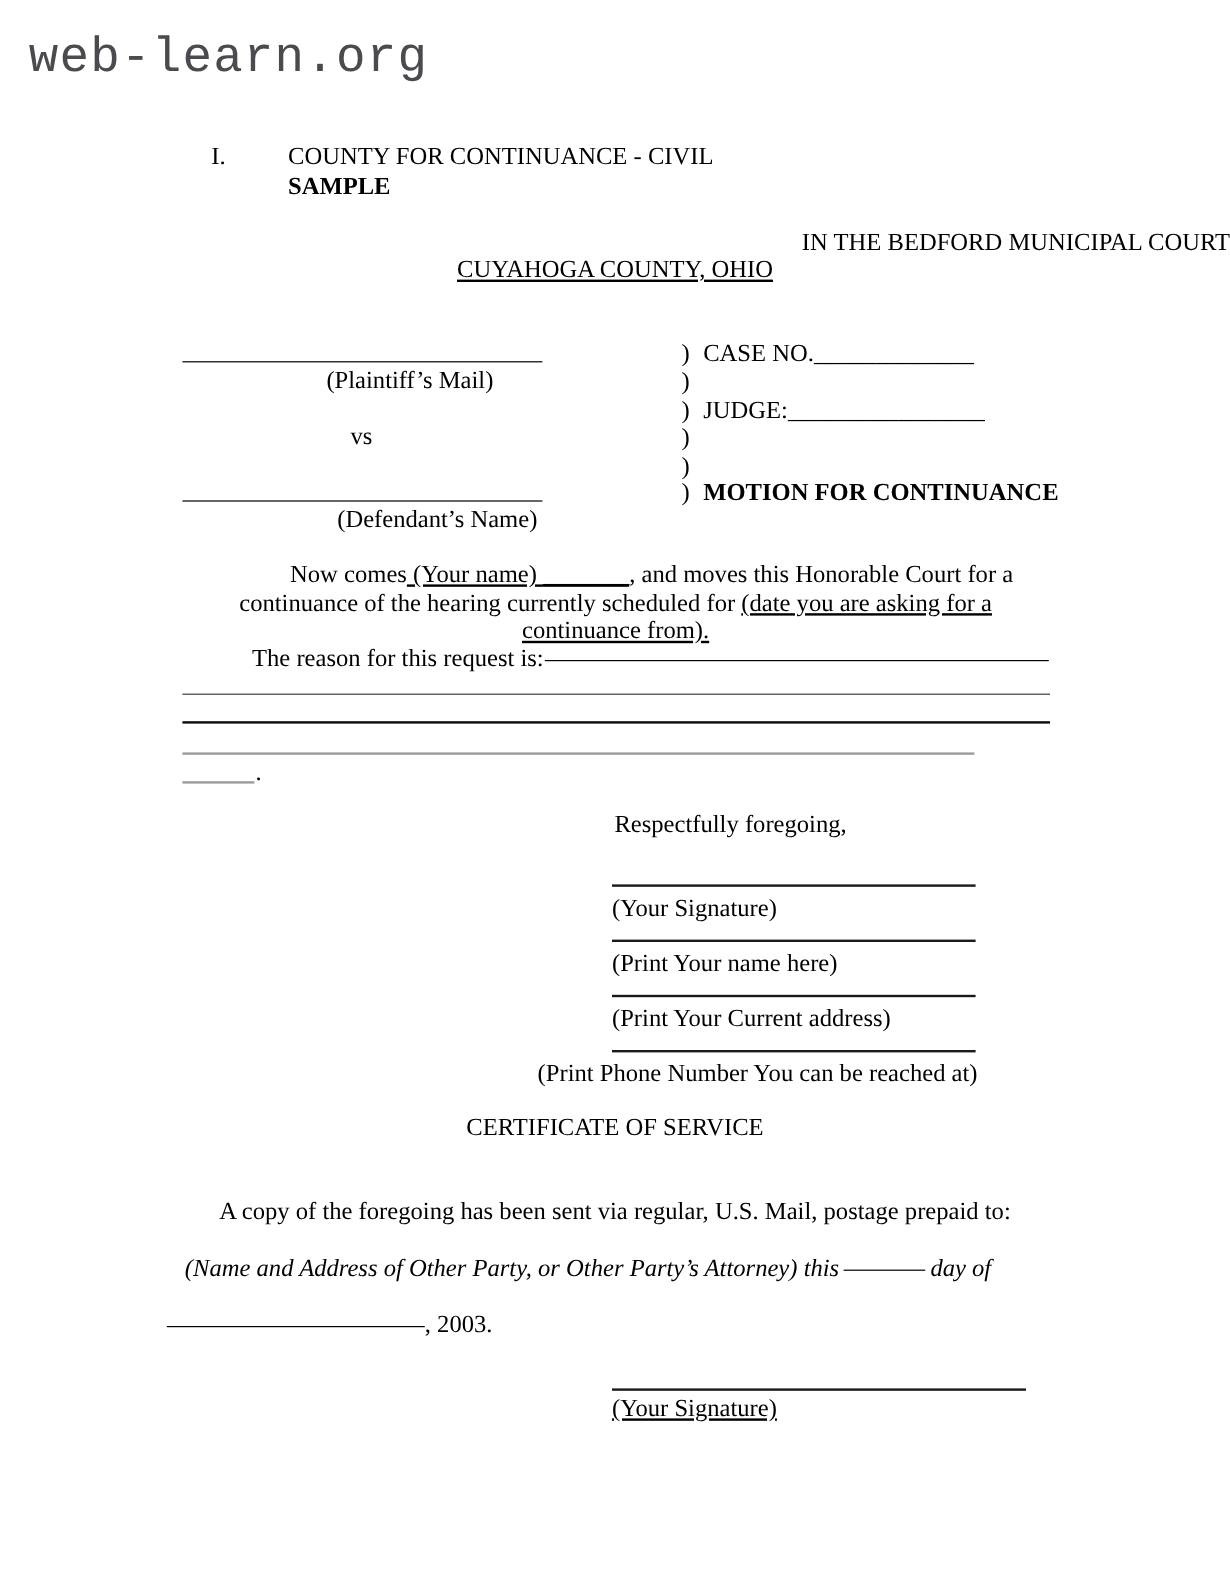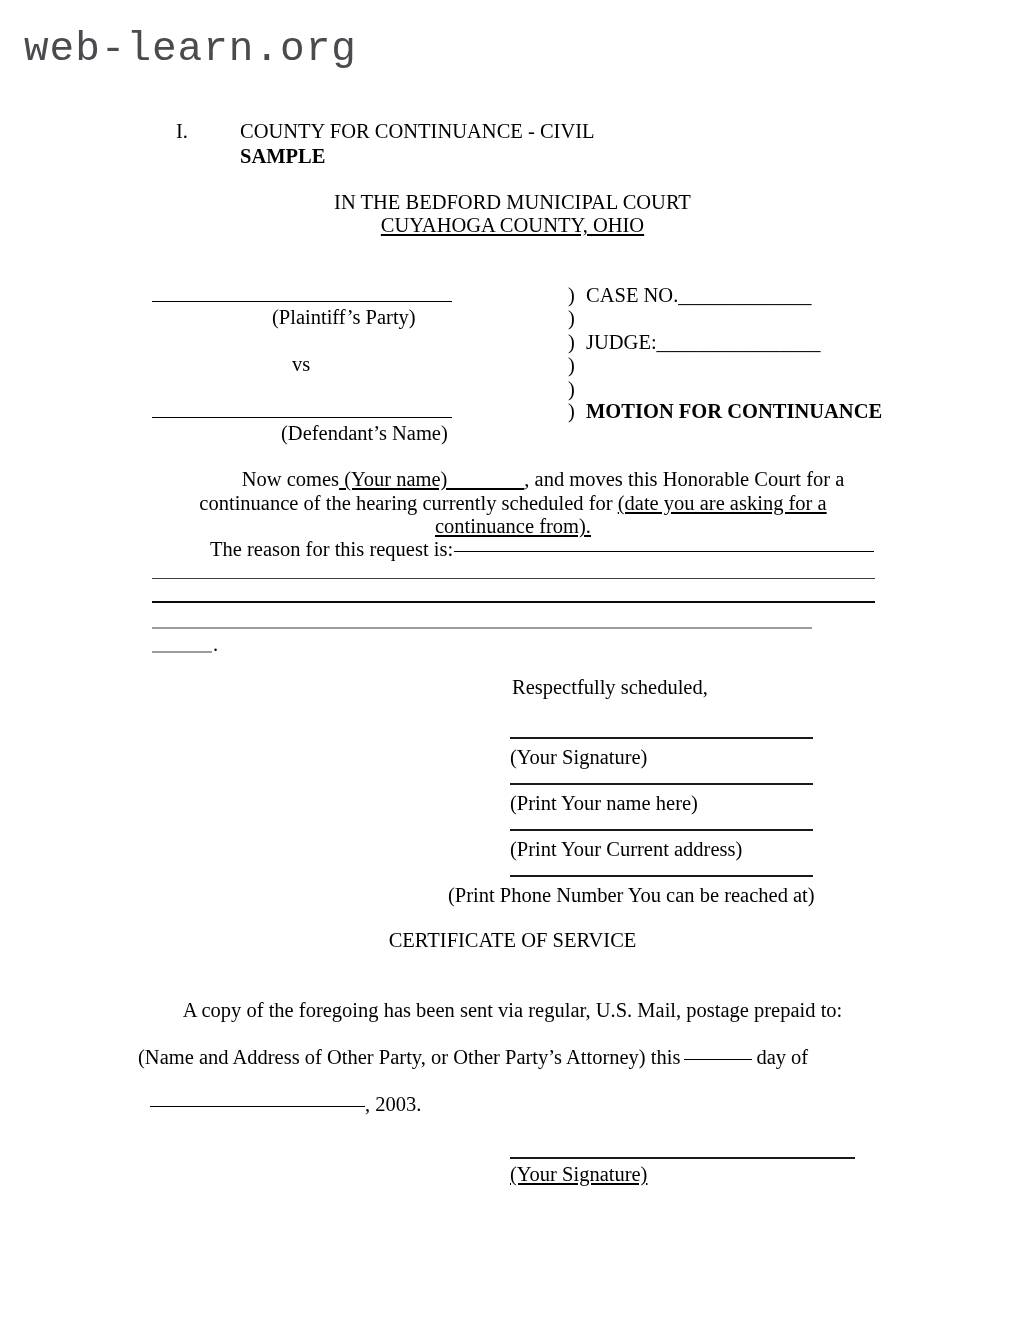--- a/index.html
+++ b/index.html
@@ -44,21 +44,21 @@
     line-height: 23px;
     white-space: nowrap;
   }
   .u { text-decoration: underline; }
 
   
   .roman-num { left: 176px; top: 120px; }
   .head-title { left: 240px; top: 120px; }
   .head-sample { left: 240px; top: 145px; font-weight: bold; }
 
-  .court-line1 { left: 0; top: 191px; width: 1025px; text-align: center; }
+  .court-line1 { left: 0; top: 191px; width: 1025px; text-align: right; }
   .court-line2 { left: 0; top: 214px; width: 1025px; text-align: center; text-decoration: underline; }
   .court-line1, .court-line2 { white-space: nowrap; }
 
   
   .rule {
     position: absolute;
     background: #000000;
     height: 1.4px;
   }
   .rule-plaintiff { left: 152px; top: 301px; width: 300px; }
@@ -143,36 +143,37 @@
   .sig-lbl3 { left: 510px; top: 838px; }
   .sig-lbl4 { left: 448px; top: 884px; text-align: right; }
 
   
   .cert-title { left: 0; top: 929px; width: 1025px; text-align: center; }
 
   .cert-p1 { left: 0; top: 999px; width: 1025px; text-align: center; }
 
   .cert-p2 {
     position: absolute;
-    left: 138px;
+    left: 154px;
     top: 1046px;
     font-size: 20.5px;
     white-space: nowrap;
+    font-style: italic;
   }
   .cert-p2 .blankfill {
     display: inline-block;
     width: 68px;
     border-bottom: 1.6px solid #000;
     vertical-align: 4px;
     margin: 0 4px;
   }
 
   .cert-p3 {
     position: absolute;
-    left: 150px;
+    left: 139px;
     top: 1093px;
     font-size: 20.5px;
     white-space: nowrap;
   }
   .cert-p3 .blankfill {
     display: inline-block;
     width: 215px;
     border-bottom: 1.6px solid #000;
     vertical-align: 4px;
   }
@@ -195,21 +196,21 @@
   <div class="watermark">web-learn.org</div>
 
   <div class="t roman-num">I.</div>
   <div class="t head-title">COUNTY FOR CONTINUANCE - CIVIL</div>
   <div class="t head-sample">SAMPLE</div>
 
   <div class="t court-line1">IN THE BEDFORD MUNICIPAL COURT</div>
   <div class="t court-line2">CUYAHOGA COUNTY, OHIO</div>
 
   <div class="rule rule-plaintiff"></div>
-  <div class="t lbl-plaintiff">(Plaintiff’s Party)</div>
+  <div class="t lbl-plaintiff">(Plaintiff’s Mail)</div>
 
   <div class="t lbl-vs">vs</div>
 
   <div class="rule rule-defendant"></div>
   <div class="t lbl-defendant">(Defendant’s Name)</div>
 
   <div class="t paren p1">)</div>
   <div class="t paren p2">)</div>
   <div class="t paren p3">)</div>
   <div class="t paren p4">)</div>
@@ -223,21 +224,21 @@
   <div class="body-par"><span>Now comes</span><span class="u">  (Your name) _______</span><span>, and moves this Honorable Court for a continuance of the hearing currently scheduled for </span><span class="u"> (date you are asking for a continuance from).</span></div>
 
   <div class="reason-line"><span>The reason for this request is:</span><span class="fill"></span></div>
 
   <div class="blank blank-1"></div>
   <div class="blank blank-2"></div>
   <div class="blank blank-3"></div>
   <div class="blank blank-4"></div>
   <div class="blank-dot">.</div>
 
-  <div class="t resp">Respectfully scheduled,</div>
+  <div class="t resp">Respectfully foregoing,</div>
 
   <div class="sigrule sr1"></div>
   <div class="t sig-lbl1">(Your Signature)</div>
 
   <div class="sigrule sr2"></div>
   <div class="t sig-lbl2">(Print Your name here)</div>
 
   <div class="sigrule sr3"></div>
   <div class="t sig-lbl3">(Print Your Current address)</div>
 

